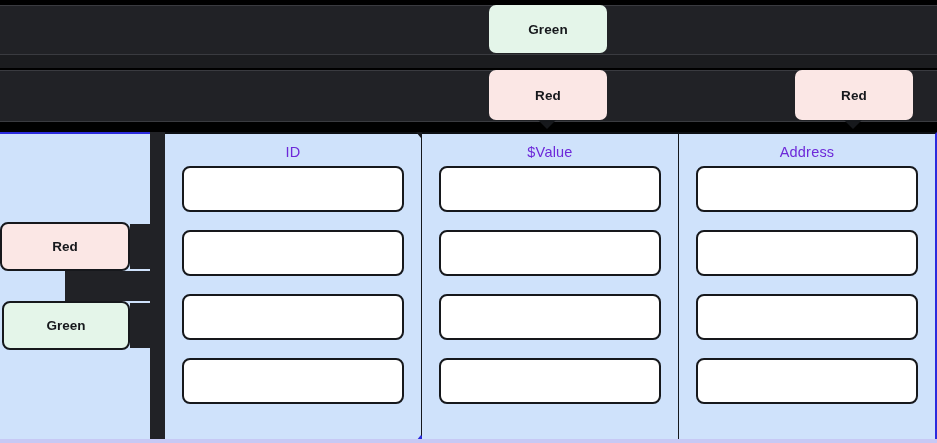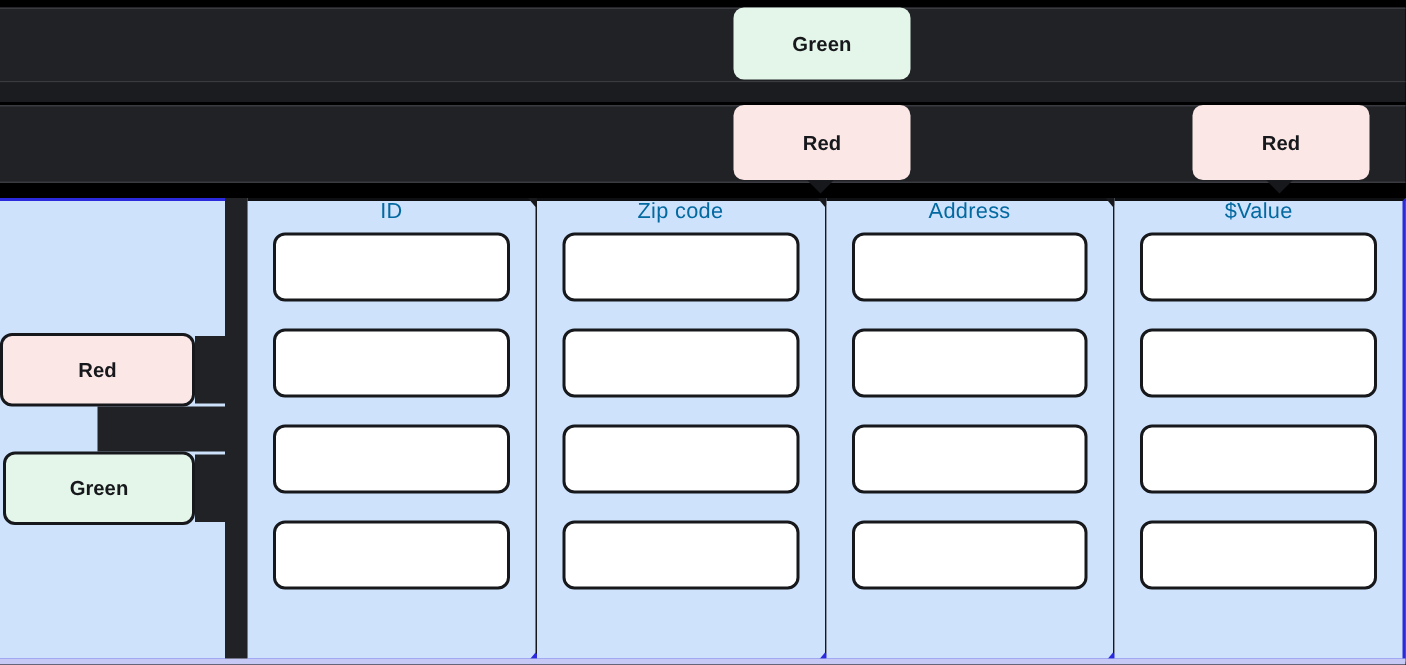--- a/index.html
+++ b/index.html
@@ -59,22 +59,22 @@
   #side-strip-a{left:130px;top:224px;width:20px;height:45px;}
   #side-strip-b{left:130px;top:303px;width:20px;height:45px;}
 
   
   #columns{position:absolute;left:165px;top:132px;width:772px;height:309px;display:flex;}
   .column{position:relative;flex:1 1 0;background:#cfe2fb;box-sizing:border-box;
           border-top:2px solid #0d0f12;border-bottom:2px solid #2b2bdd;
           border-right:1.5px solid #16181c;
           display:flex;flex-direction:column;align-items:center;}
   .column:last-child{border-right:2px solid #2b2bdd;}
-  .col-header{margin-bottom:6px;font-size:14.5px;font-weight:400;
-              color:#0369a1;letter-spacing:.2px;line-height:1;}
+  .col-header{margin-top:11px;margin-bottom:6px;font-size:14.5px;font-weight:400;
+              color:#6d28d9;letter-spacing:.2px;line-height:1;}
   .cell{width:calc(100% - 34px);height:46px;background:#fff;border:2.5px solid #16181c;
         border-radius:8px;box-sizing:border-box;margin-bottom:18px;}
   .cell:first-of-type{margin-top:4px;}
 
   
   .nub-top{position:absolute;right:-5px;top:-2px;width:0;height:0;
            border-left:5px solid transparent;border-right:5px solid transparent;
            border-top:6px solid #16181c;}
   .nub-bottom{position:absolute;right:-5px;bottom:-2px;width:0;height:0;
            border-left:5px solid transparent;border-right:5px solid transparent;
@@ -119,48 +119,39 @@
     <div class="column">
       <div class="nub-top"></div>
       <div class="col-header">ID</div>
       <div class="cell"></div>
       <div class="cell"></div>
       <div class="cell"></div>
       <div class="cell"></div>
       <div class="nub-bottom"></div>
     </div>
 
+
+
     <div class="column">
-      <div class="nub-top"></div>
-      <div class="col-header">Zip code</div>
+
+      <div class="col-header">$Value</div>
       <div class="cell"></div>
       <div class="cell"></div>
       <div class="cell"></div>
       <div class="cell"></div>
-      <div class="nub-bottom"></div>
+
     </div>
-
 
     <div class="column">
       <div class="nub-top"></div>
       <div class="col-header">Address</div>
       <div class="cell"></div>
       <div class="cell"></div>
       <div class="cell"></div>
       <div class="cell"></div>
       <div class="nub-bottom"></div>
     </div>
 
-    <div class="column">
-
-      <div class="col-header">$Value</div>
-      <div class="cell"></div>
-      <div class="cell"></div>
-      <div class="cell"></div>
-      <div class="cell"></div>
-
-    </div>
-
   </div>
 
   <div id="bottom-bar"></div>
 
 </div>
 
 </body></html>

